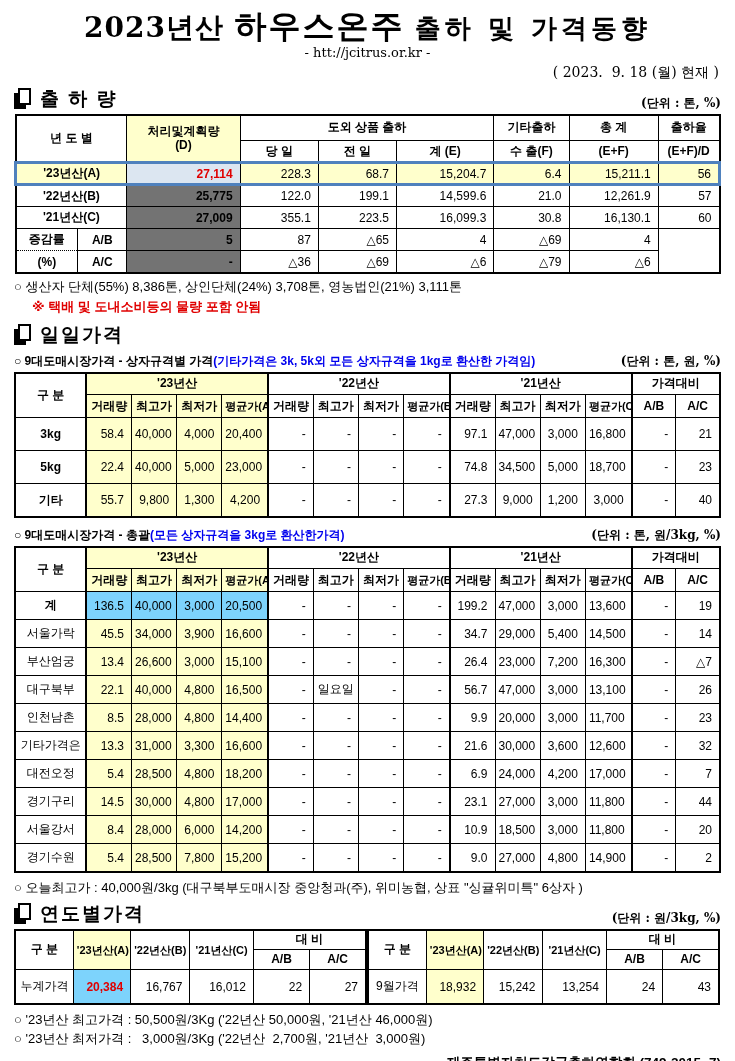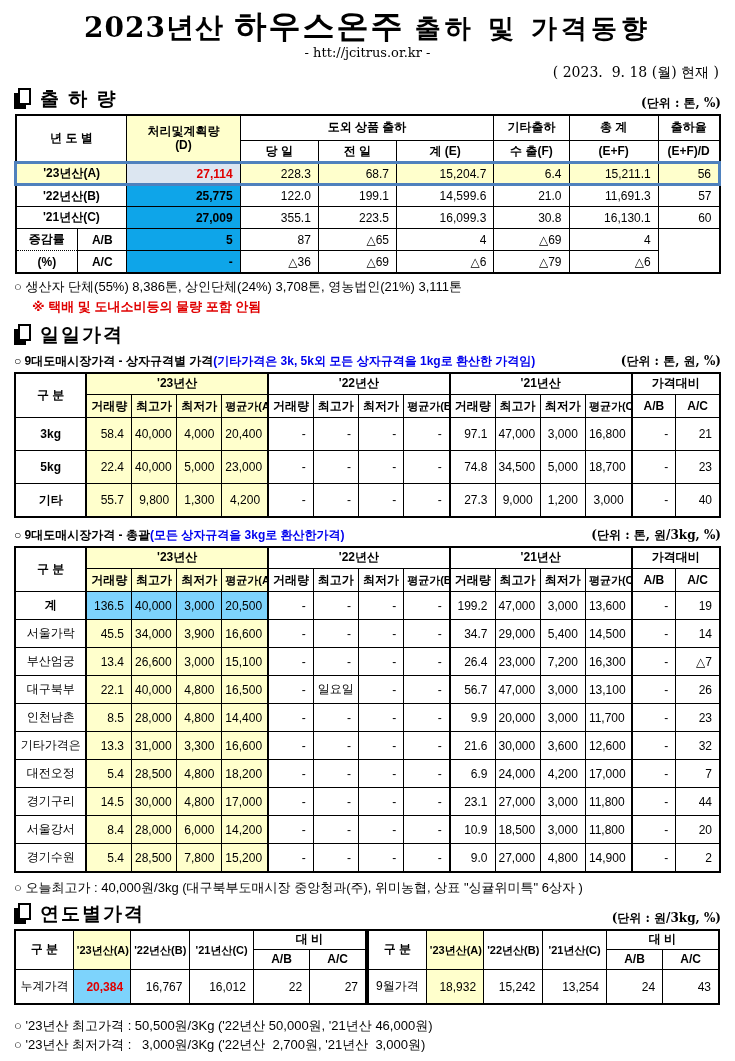--- a/index.html
+++ b/index.html
@@ -47,21 +47,21 @@
   .bl2  { border-left:2px solid #000; }
   .bb-dot { border-bottom:1px dotted #000; }
   .bt-dot { border-top:1px dotted #000; }
   .num.ctr { text-align:center; padding-right:3px; }
 
   
   #t1 { margin-top:2px; }
   #t1 thead tr:first-child th { height:26px; }
   #t1 thead tr:last-child  th { height:22px; }
   #t1 tbody td { height:22px; }
-  #t1 td.c-d { background:#0ea5e9; font-weight:bold; }
+  #t1 td.c-d { background:#737373; font-weight:bold; }
   #t1 tr.hl-row td { background:#ffffcc; border-top:3px solid #4f81bd; border-bottom:3px solid #4f81bd; }
   #t1 tr.hl-row td:first-child { border-left:3px solid #4f81bd; }
   #t1 tr.hl-row td:last-child  { border-right:3px solid #4f81bd; }
   #t1 tr.hl-row td.c-d { background:#dce6f1; color:#e00000; }
 
   
   .pt thead tr:first-child th { height:22px; }
   .pt thead tr:last-child  th { height:23px; }
   #t2 tbody td { height:33px; }
   #t3 tbody td { height:28px; }
@@ -148,21 +148,21 @@
           <td class="num">15,211.1</td>
           <td class="num">56</td>
         </tr>
         <tr>
           <td class="lbl" colspan="2">'22년산(B)</td>
           <td class="num c-d">25,775</td>
           <td class="num">122.0</td>
           <td class="num bl-dot">199.1</td>
           <td class="num bl-dot">14,599.6</td>
           <td class="num">21.0</td>
-          <td class="num">11,691.3</td>
+          <td class="num">12,261.9</td>
           <td class="num">57</td>
         </tr>
         <tr>
           <td class="lbl" colspan="2">'21년산(C)</td>
           <td class="num c-d">27,009</td>
           <td class="num">355.1</td>
           <td class="num bl-dot">223.5</td>
           <td class="num bl-dot">16,099.3</td>
           <td class="num">30.8</td>
           <td class="num">16,130.1</td>
@@ -610,17 +610,17 @@
           <td class="num bg-y">18,932</td>
           <td class="num">15,242</td>
           <td class="num">13,254</td>
           <td class="num">24</td>
           <td class="num">43</td>
         </tr>
       </tbody>
     </table>
   </div>
 
-  <div class="note" style="margin-top:12px">○ '23년산 최고가격 : 50,500원/3Kg ('22년산 50,000원, '21년산 46,000원)</div>
+  <div class="note" style="margin-top:6px">○ '23년산 최고가격 : 50,500원/3Kg ('22년산 50,000원, '21년산 46,000원)</div>
   <div class="note" style="margin-top:1px">○ '23년산 최저가격 :   3,000원/3Kg ('22년산  2,700원, '21년산  3,000원)</div>
   <div class="org-line">제주특별자치도감귤출하연합회 (749-2015~7)</div>
 
 </div>
 
 </body></html>

